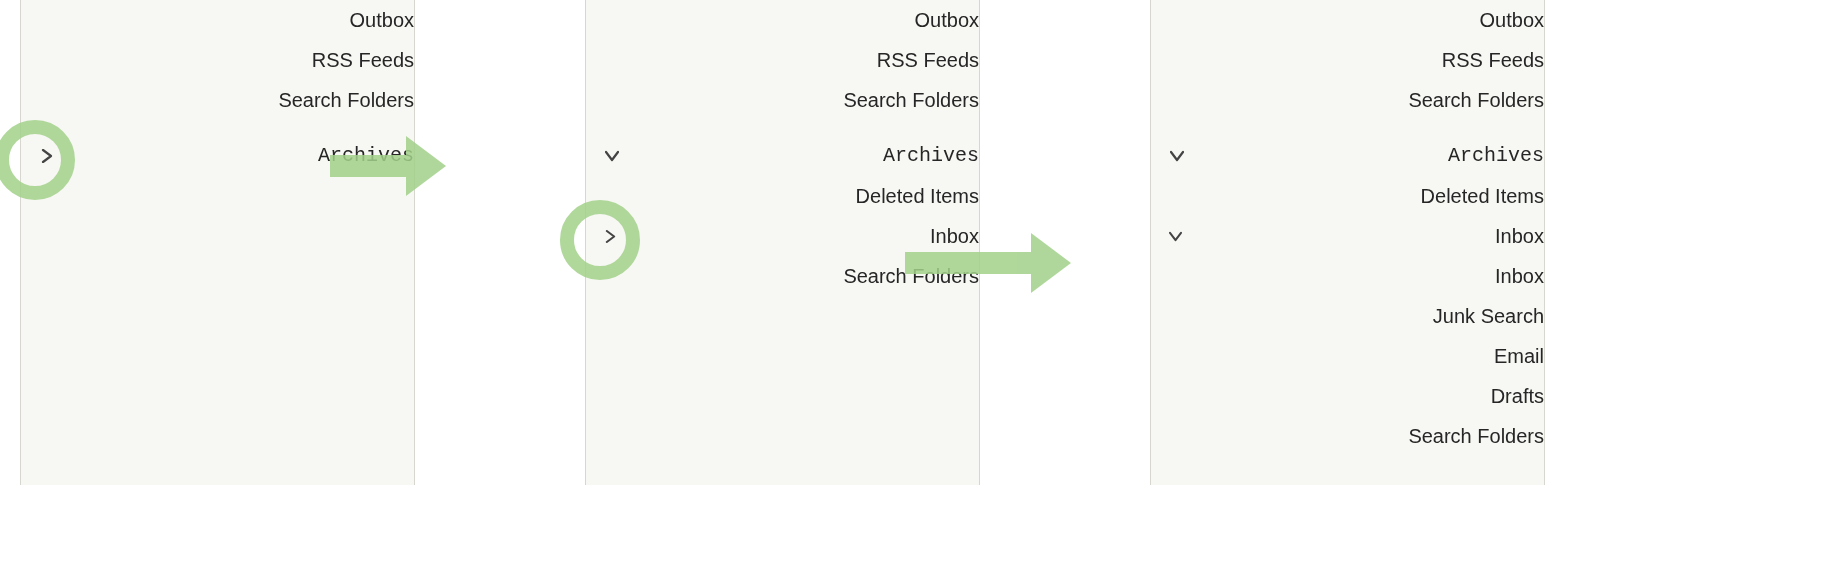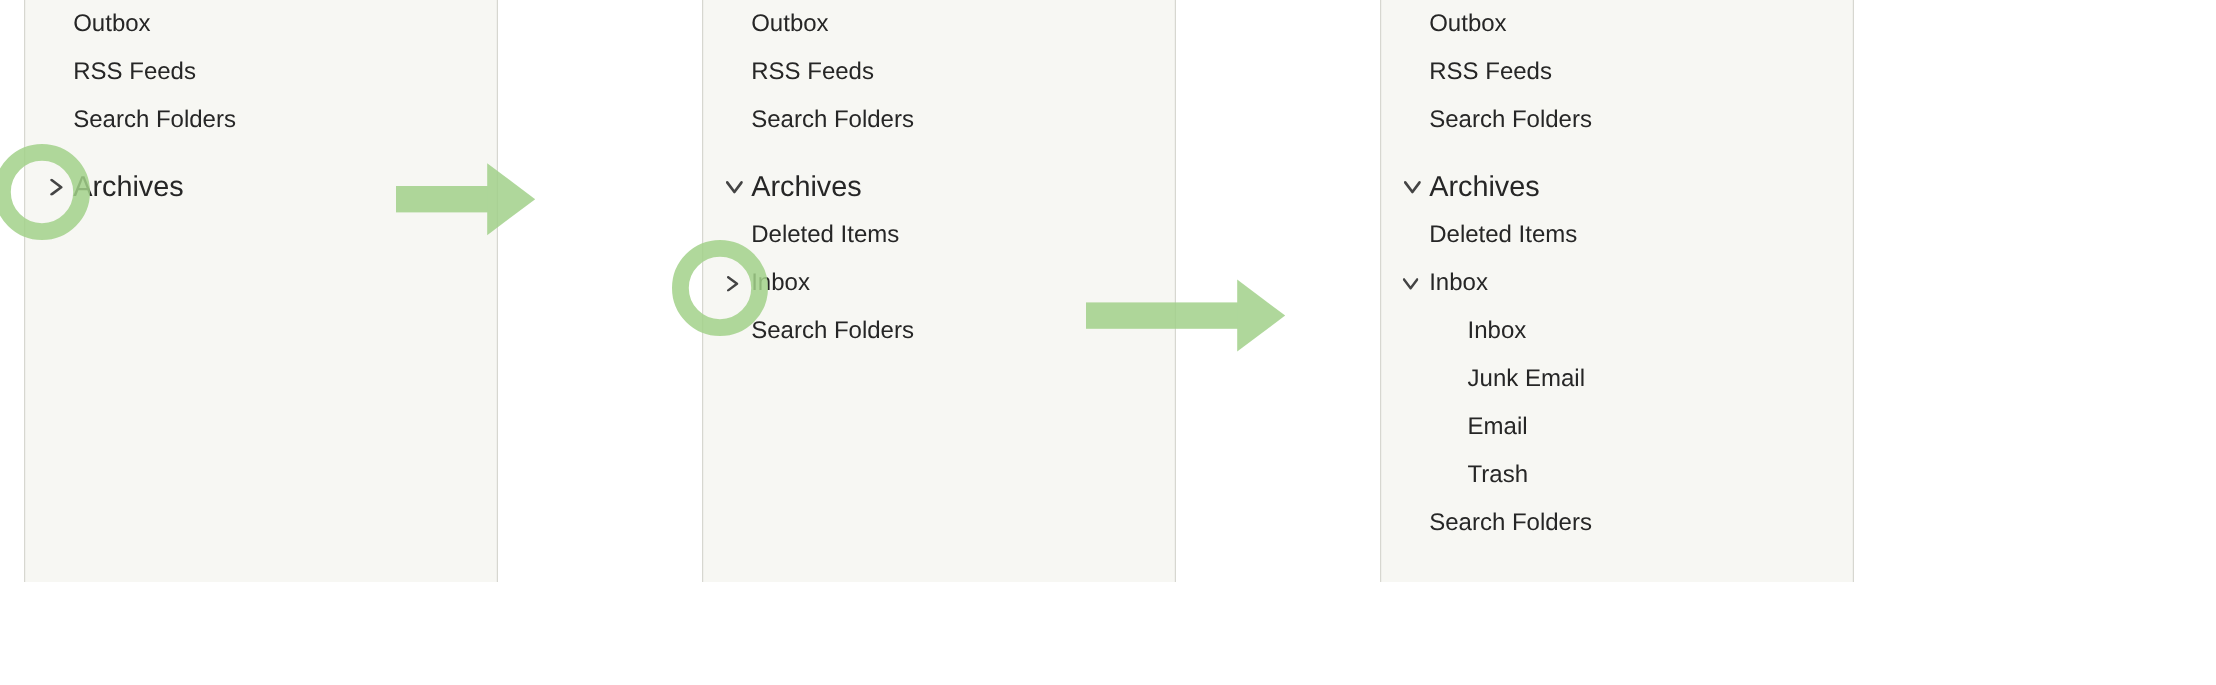--- a/index.html
+++ b/index.html
@@ -16,20 +16,21 @@
     overflow: hidden;
   }
   .panel {
     position: absolute;
     top: 0;
     height: 485px;
     background: #f7f7f3;
     border-left: 1px solid #d7d7d0;
     border-right: 1px solid #d7d7d0;
     box-sizing: border-box;
+    text-align: right;
   }
   .panel.p1 { left: 20px;  width: 395px; }
   .panel.p2 { left: 585px; width: 395px; }
   .panel.p3 { left: 1150px; width: 395px; }
 
   .item {
     position: relative;
     height: 40px;
     line-height: 40px;
     font-size: 20px;
@@ -45,21 +46,22 @@
     align-items: center;
     justify-content: center;
     font-size: 18px;
     line-height: 1;
     color: #444;
     width: 20px;
     pointer-events: none;
   }
 
   .group-header {
-    font-size: 24px;
+    font-size: 20px;
+    font-family: Liberation Mono, monospace;
   }
 
   
   .ind0 .label { padding-left: 40px; display:inline-block; }
   .ind0 .chev  { left: 16px; }
 
   .ind1 .label { padding-left: 40px; display:inline-block; }
   .ind1 .chev  { left: 14px; }
 
   .ind2 .label { padding-left: 72px; display:inline-block; }
@@ -180,27 +182,27 @@
         <svg width="13" height="11" viewBox="0 0 14 12">
             <path d="M1 2 L7 10 L13 2" fill="none" stroke="#444" stroke-width="2.2" stroke-linecap="round" stroke-linejoin="round"></path>
           </svg>
       </span>
       <span class="label">Inbox</span>
     </div>
     <div class="item ind2">
       <span class="label">Inbox</span>
     </div>
     <div class="item ind2">
-      <span class="label">Junk Email</span>
+      <span class="label">Junk Search</span>
     </div>
     <div class="item ind2">
       <span class="label">Email</span>
     </div>
     <div class="item ind2">
-      <span class="label">Trash</span>
+      <span class="label">Drafts</span>
     </div>
     <div class="item ind1">
       <span class="label">Search Folders</span>
     </div>
   </div>
 
   <div class="anno-circle" style="left:-5px; top:120px; width:80px; height:80px; border:14px solid #a2d18a; opacity:0.85;"></div>
   <div class="anno-circle" style="left:560px; top:200px; width:80px; height:80px; border:14px solid #a2d18a; opacity:0.85;"></div>
 
   <div class="arrow" style="left:330px; top:155px; width:80px;"></div>

